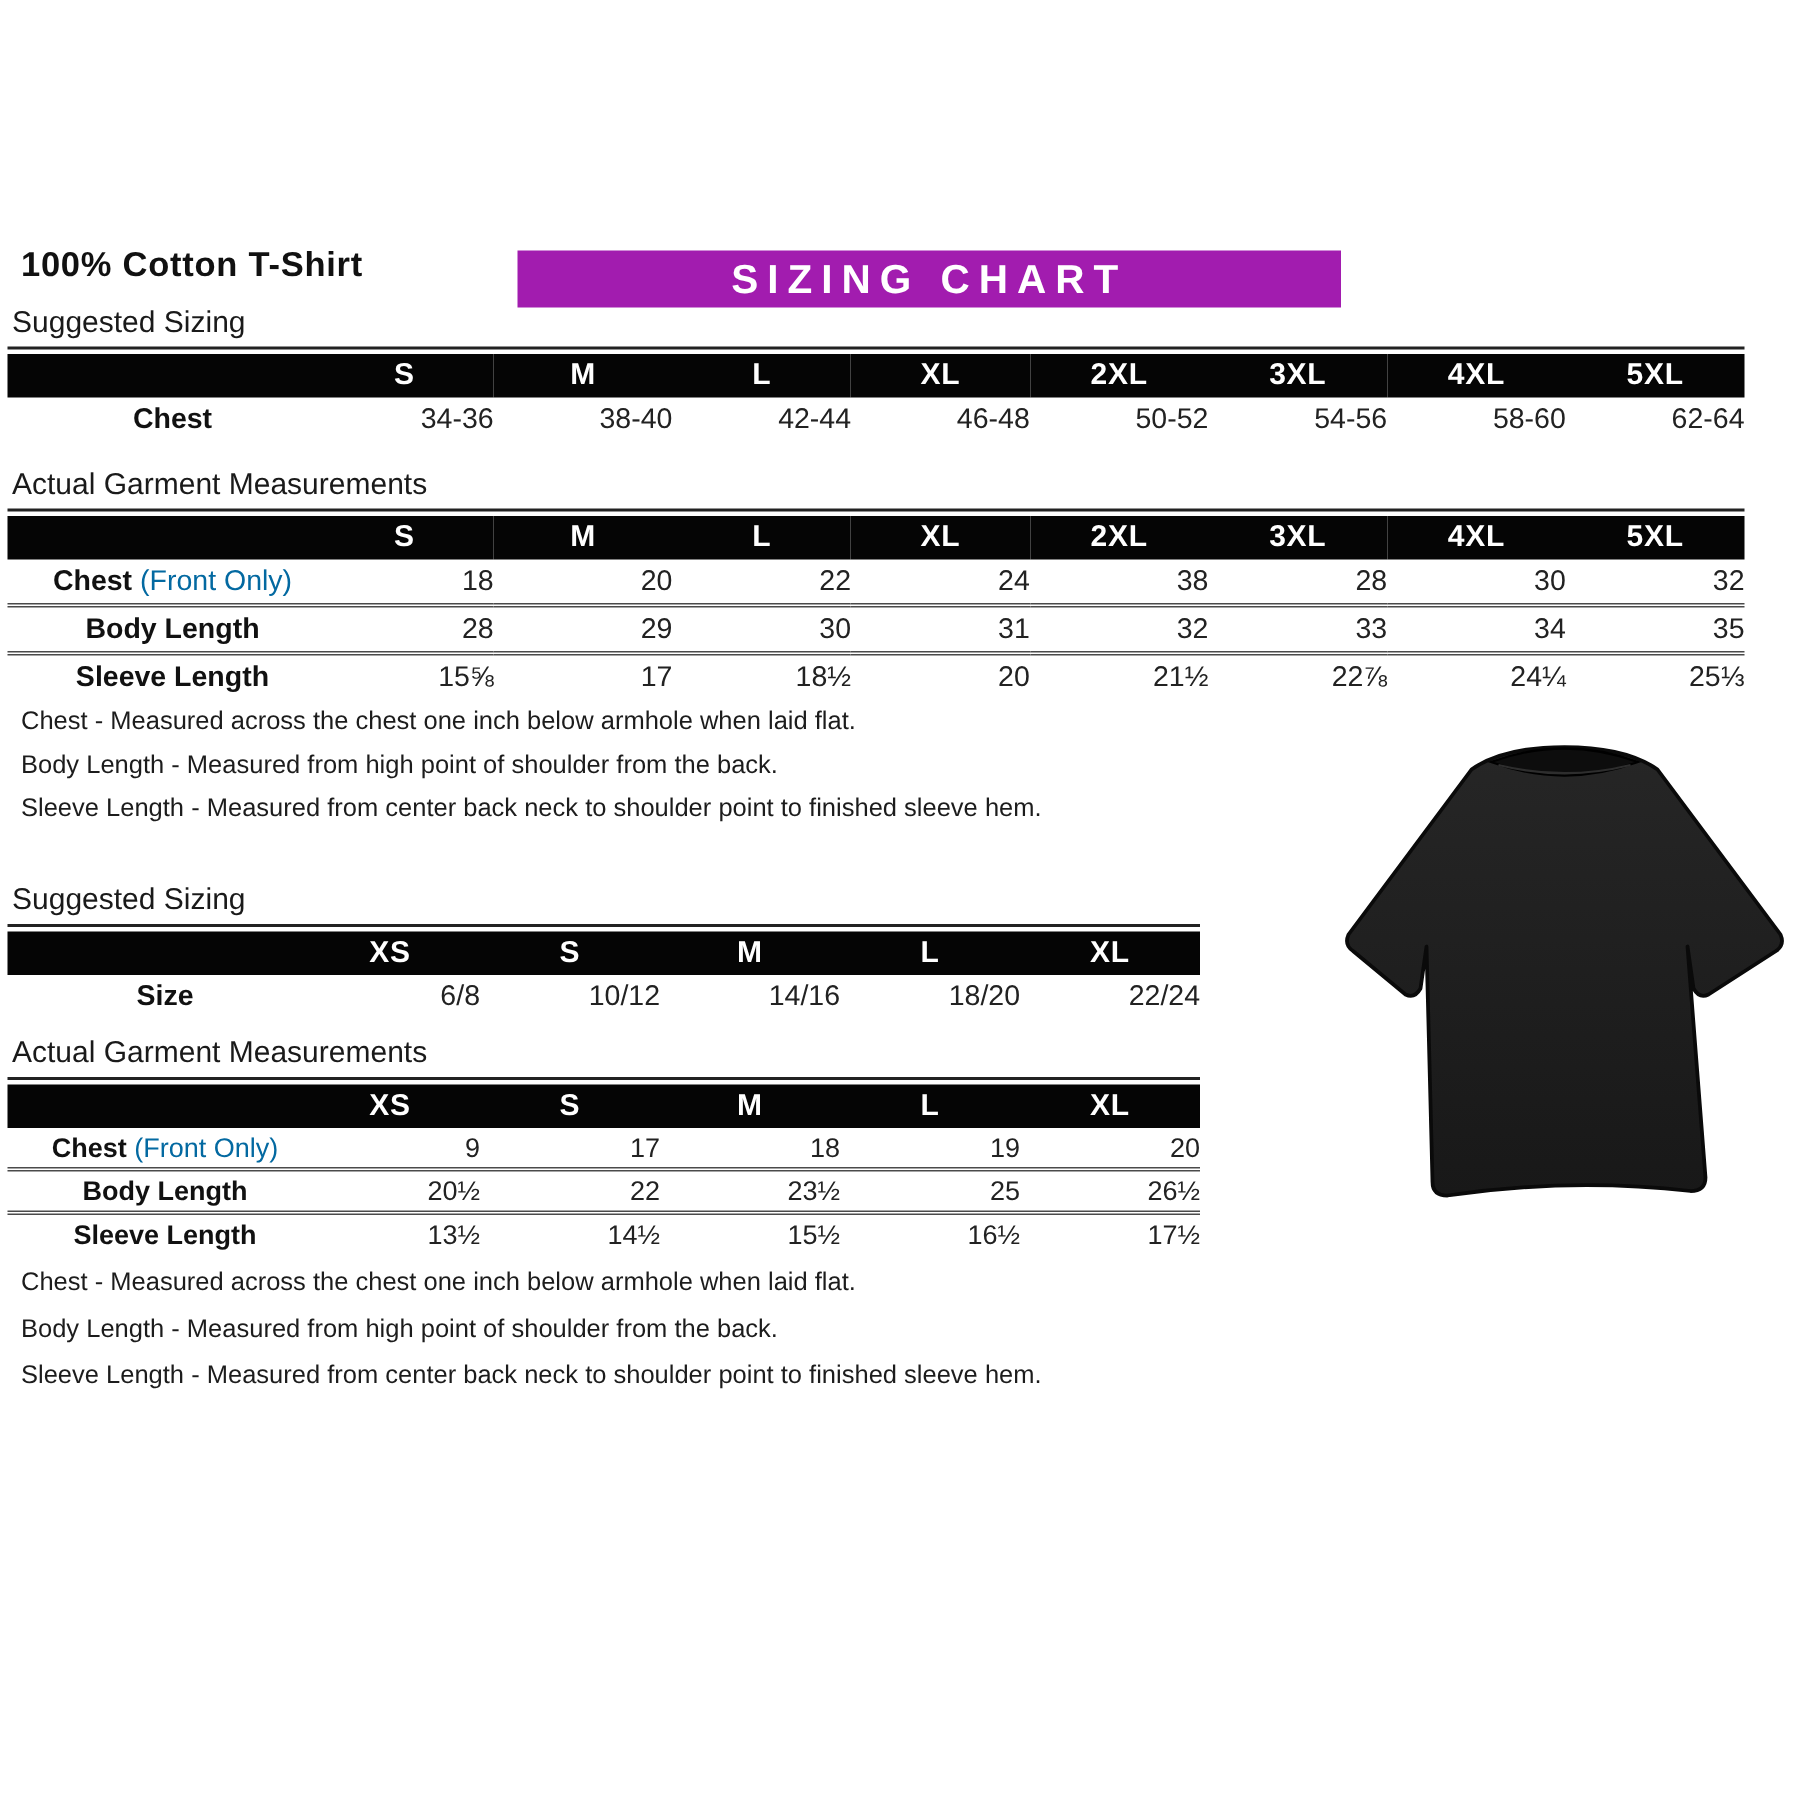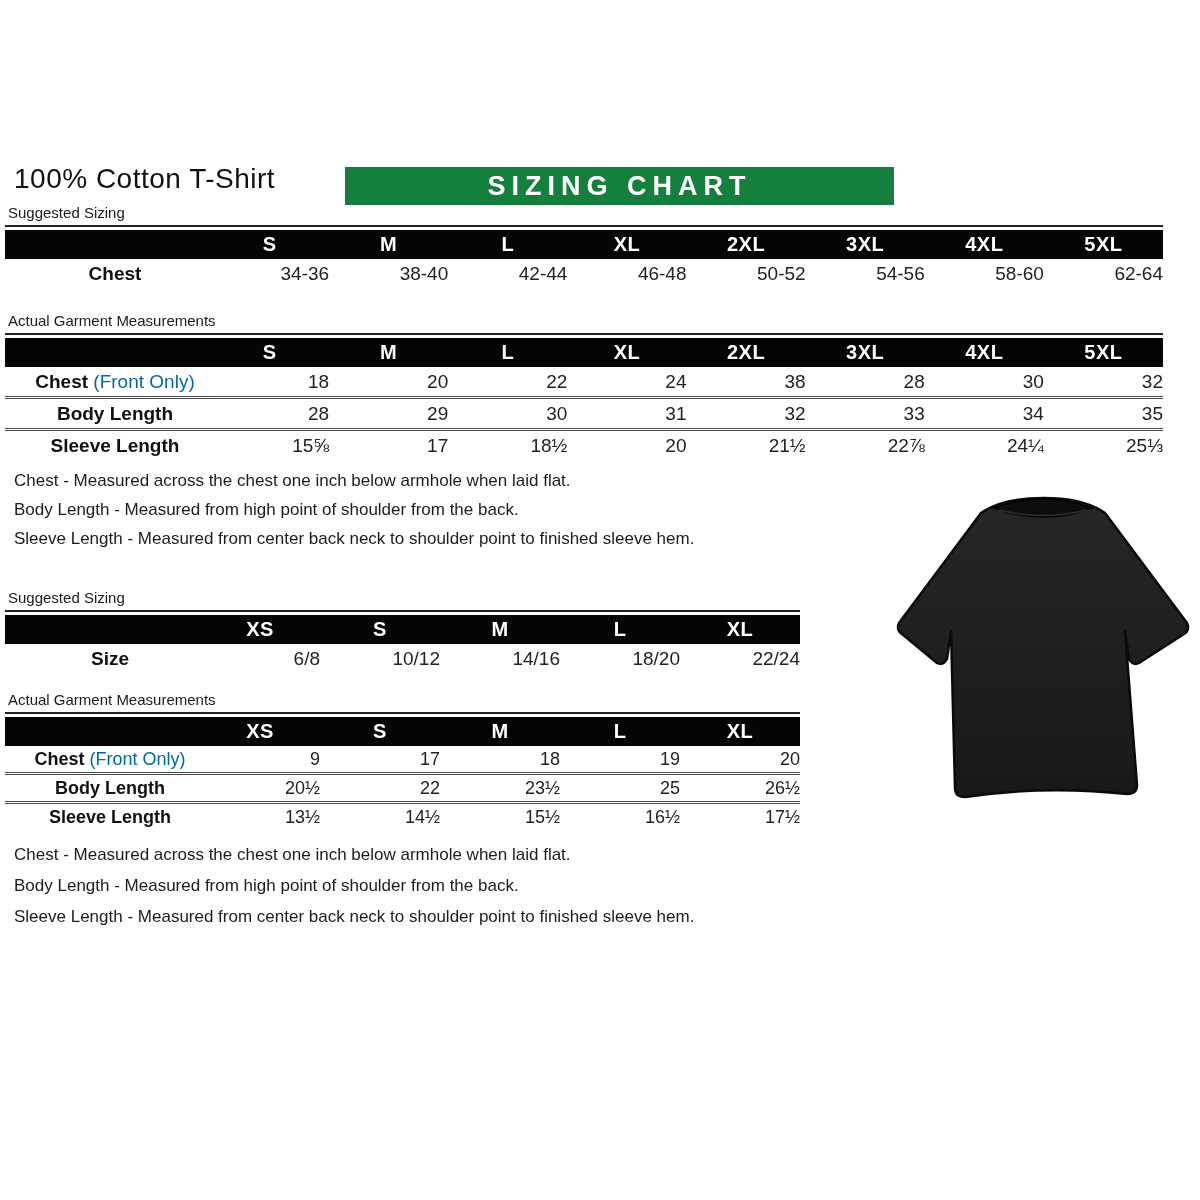--- a/index.html
+++ b/index.html
@@ -2,30 +2,30 @@
 <html><head>
 <meta charset="utf-8">
 <style>
   html,body{margin:0;padding:0;background:#fff;}
   .canvas{
     position:relative;width:1200px;height:1200px;background:#ffffff;overflow:hidden;
     font-family:"Liberation Sans","DejaVu Sans",sans-serif;color:#1a1a1a;
   }
   .page-title{
     position:absolute;left:14px;top:163px;margin:0;
-    font-size:28px;font-weight:400;letter-spacing:.5px;color:#111;
+    font-size:23px;font-weight:700;letter-spacing:.5px;color:#111;
   }
   .banner{
     position:absolute;left:345px;top:167px;width:549px;height:38px;
-    background:#15803d;color:#fff;display:flex;align-items:center;justify-content:center;
+    background:#a21caf;color:#fff;display:flex;align-items:center;justify-content:center;
     font-size:27px;font-weight:700;letter-spacing:6px;
   }
   .section{position:absolute;}
   .section-label{
-    font-size:15px;color:#1a1a1a;padding:0 0 4px 3px;
+    font-size:20px;color:#1a1a1a;padding:0 0 4px 3px;
     border-bottom:2px solid #222;
   }
   table{border-collapse:collapse;table-layout:fixed;width:100%;margin-top:3px;}
   thead th{
     background:#050505;color:#fff;font-size:20px;font-weight:700;
     height:29px;padding:0;text-align:center;letter-spacing:.5px;
   }
   tbody td{
     font-size:19px;color:#222;height:29px;padding:0;text-align:right;
     vertical-align:middle;

